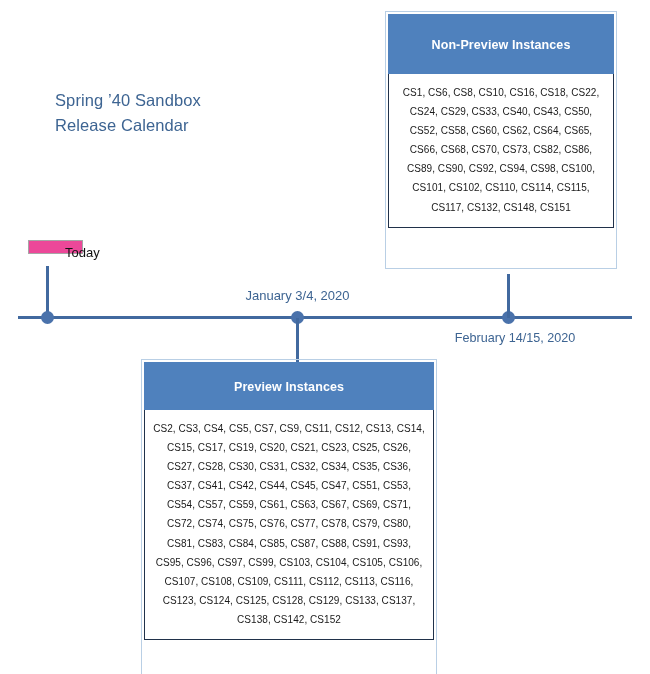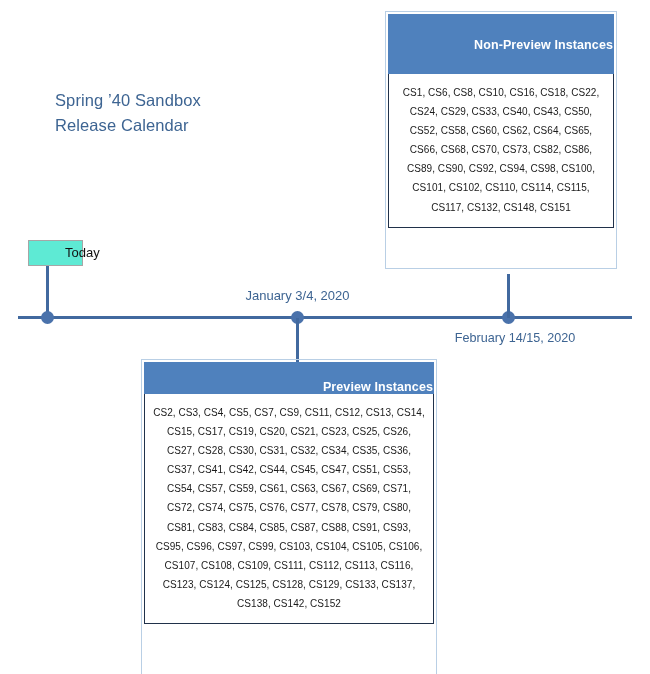--- a/index.html
+++ b/index.html
@@ -39,21 +39,21 @@
     box-sizing: border-box;
     background: #ffffff;
   }
   .callout-header {
     box-sizing: border-box;
     background: #4f81bd;
     border: 1px solid #4f81bd;
     color: #ffffff;
     font-size: 12.5px;
     font-weight: bold;
-    text-align: right;
+    text-align: center;
     letter-spacing: 0.1px;
   }
   .callout-body {
     box-sizing: border-box;
     background: #ffffff;
     border: 1px solid #20314a;
     border-top: none;
     color: #1a1a1a;
     font-size: 10px;
     line-height: 19.1px;
@@ -67,21 +67,21 @@
     border: 1px solid #b9cfe5;
     pointer-events: none;
   }
 
   
   #box-nonpreview { left: 388px; top: 14px; width: 226px; }
   #box-nonpreview .callout-header { height: 60px; line-height: 60px; }
 
   
   #box-preview { left: 144px; top: 362px; width: 290px; }
-  #box-preview .callout-header { height: 32px; line-height: 48px; }
+  #box-preview .callout-header { height: 48px; line-height: 48px; }
 
   
   .timeline-axis {
     position: absolute;
     left: 18px;
     top: 316px;
     width: 614px;
     height: 3px;
     background: #41699f;
   }
@@ -97,24 +97,24 @@
     border-radius: 50%;
     background: #4a72ab;
   }
 
   
   #today-box {
     position: absolute;
     left: 28px;
     top: 240px;
     width: 55px;
-    height: 26px;
+    height: 14px;
     box-sizing: border-box;
     border: 1px solid #a6a6a6;
-    background: #5eead4;
+    background: #ec4899;
     color: #111111;
     font-size: 13px;
     line-height: 24px;
     text-align: center;
     padding-left: 36px;
   }
   #today-stem { left: 46px; top: 266px; height: 52px; }
   #today-dot  { left: 41px; top: 311px; }
 
   

